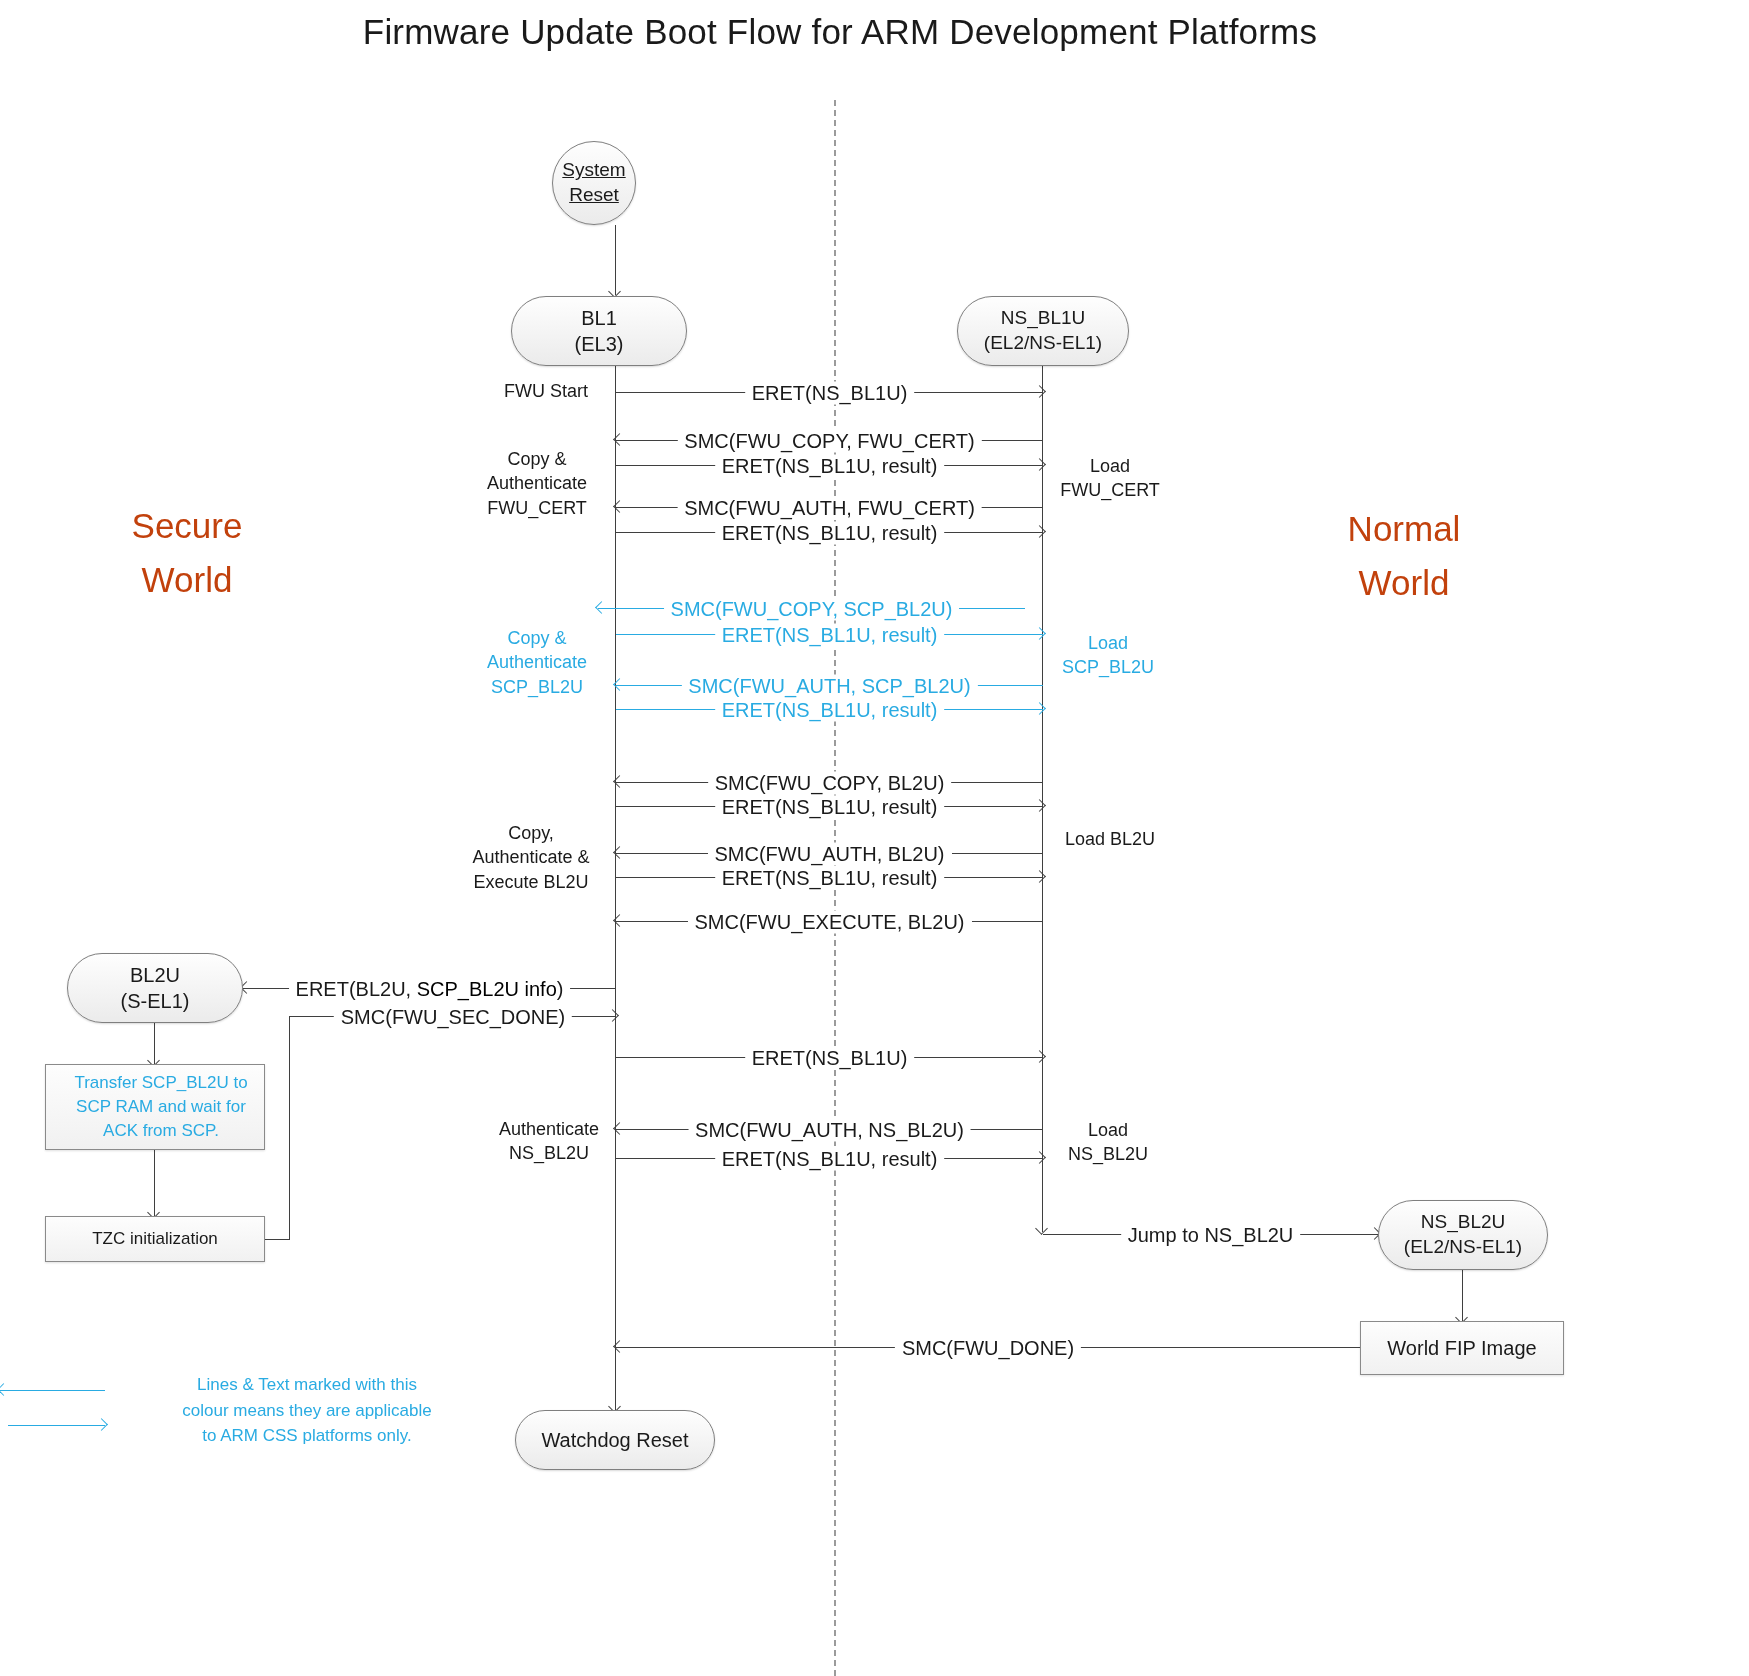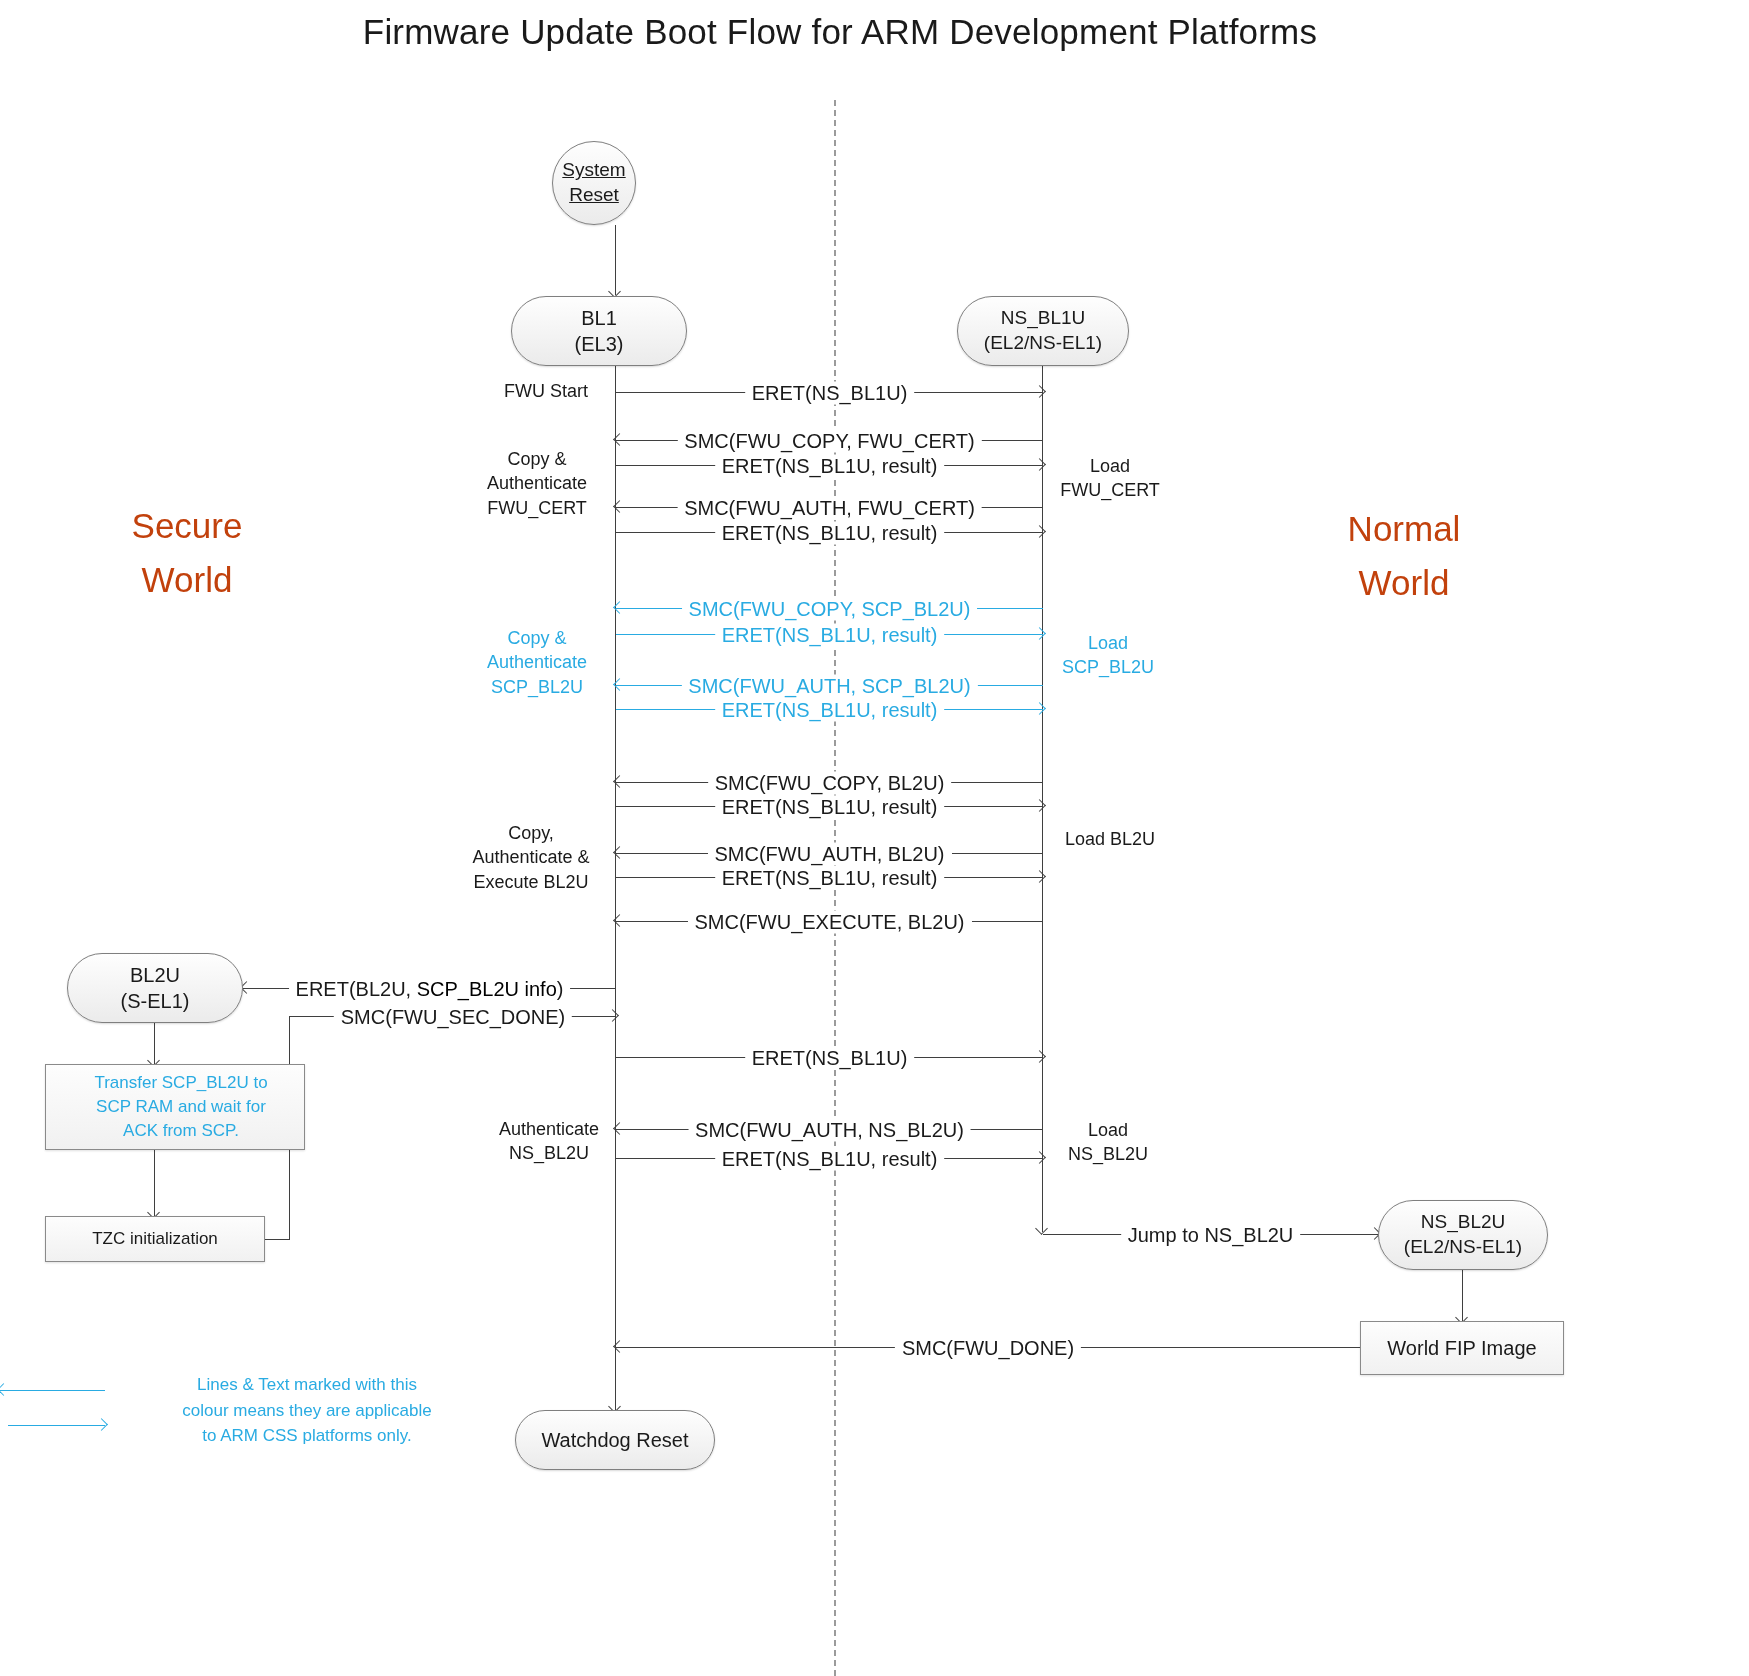--- a/index.html
+++ b/index.html
@@ -63,21 +63,21 @@
 World</div>
 
   <div class="stadium circle" style="left:552px; top:141px; width:84px; height:84px;text-decoration:underline;">System
 Reset</div>
   <div class="stadium" style="left:511px; top:296px; width:176px; height:70px;">BL1
 (EL3)</div>
   <div class="stadium" style="left:957px; top:296px; width:172px; height:70px; font-size:19px;">NS_BL1U
 (EL2/NS-EL1)</div>
   <div class="stadium" style="left:67px; top:953px; width:176px; height:70px;">BL2U
 (S-EL1)</div>
-  <div class="rect accent" style="left:45px; top:1064px; width:260px; height:86px;padding-left:12px;">Transfer SCP_BL2U to
+  <div class="rect accent" style="left:45px; top:1064px; width:220px; height:86px;padding-left:12px;">Transfer SCP_BL2U to
 SCP RAM and wait for
 ACK from SCP.</div>
   <div class="rect" style="left:45px; top:1216px; width:220px; height:46px;">TZC initialization</div>
   <div class="stadium" style="left:1378px; top:1200px; width:170px; height:70px; font-size:19px;">NS_BL2U
 (EL2/NS-EL1)</div>
   <div class="rect" style="left:1360px; top:1321px; width:204px; height:54px; font-size:20px;">World FIP Image</div>
   <div class="stadium" style="left:515px; top:1410px; width:200px; height:60px;">Watchdog Reset</div>
 
   <div class="vline" style="left:615px; top:225px; height:70px;">
       <span class="head down"></span>
@@ -114,21 +114,21 @@
   </div>
   <div class="msg" style="left:616px; top:507px; width:427px;">
     <span class="head left"></span>
     <span class="lbl">SMC(FWU_AUTH, FWU_CERT)</span>
   </div>
   <div class="msg" style="left:616px; top:532px; width:427px;">
     <span class="head right"></span>
     <span class="lbl">ERET(NS_BL1U, result)</span>
   </div>
 
-  <div class="msg accent" style="left:616px; top:608px; width:427px;">
+  <div class="msg accent" style="left:598px; top:608px; width:427px;">
     <span class="head left"></span>
     <span class="lbl">SMC(FWU_COPY, SCP_BL2U)</span>
   </div>
   <div class="msg accent" style="left:616px; top:634px; width:427px;">
     <span class="head right"></span>
     <span class="lbl">ERET(NS_BL1U, result)</span>
   </div>
   <div class="msg accent" style="left:616px; top:685px; width:427px;">
     <span class="head left"></span>
     <span class="lbl">SMC(FWU_AUTH, SCP_BL2U)</span>

